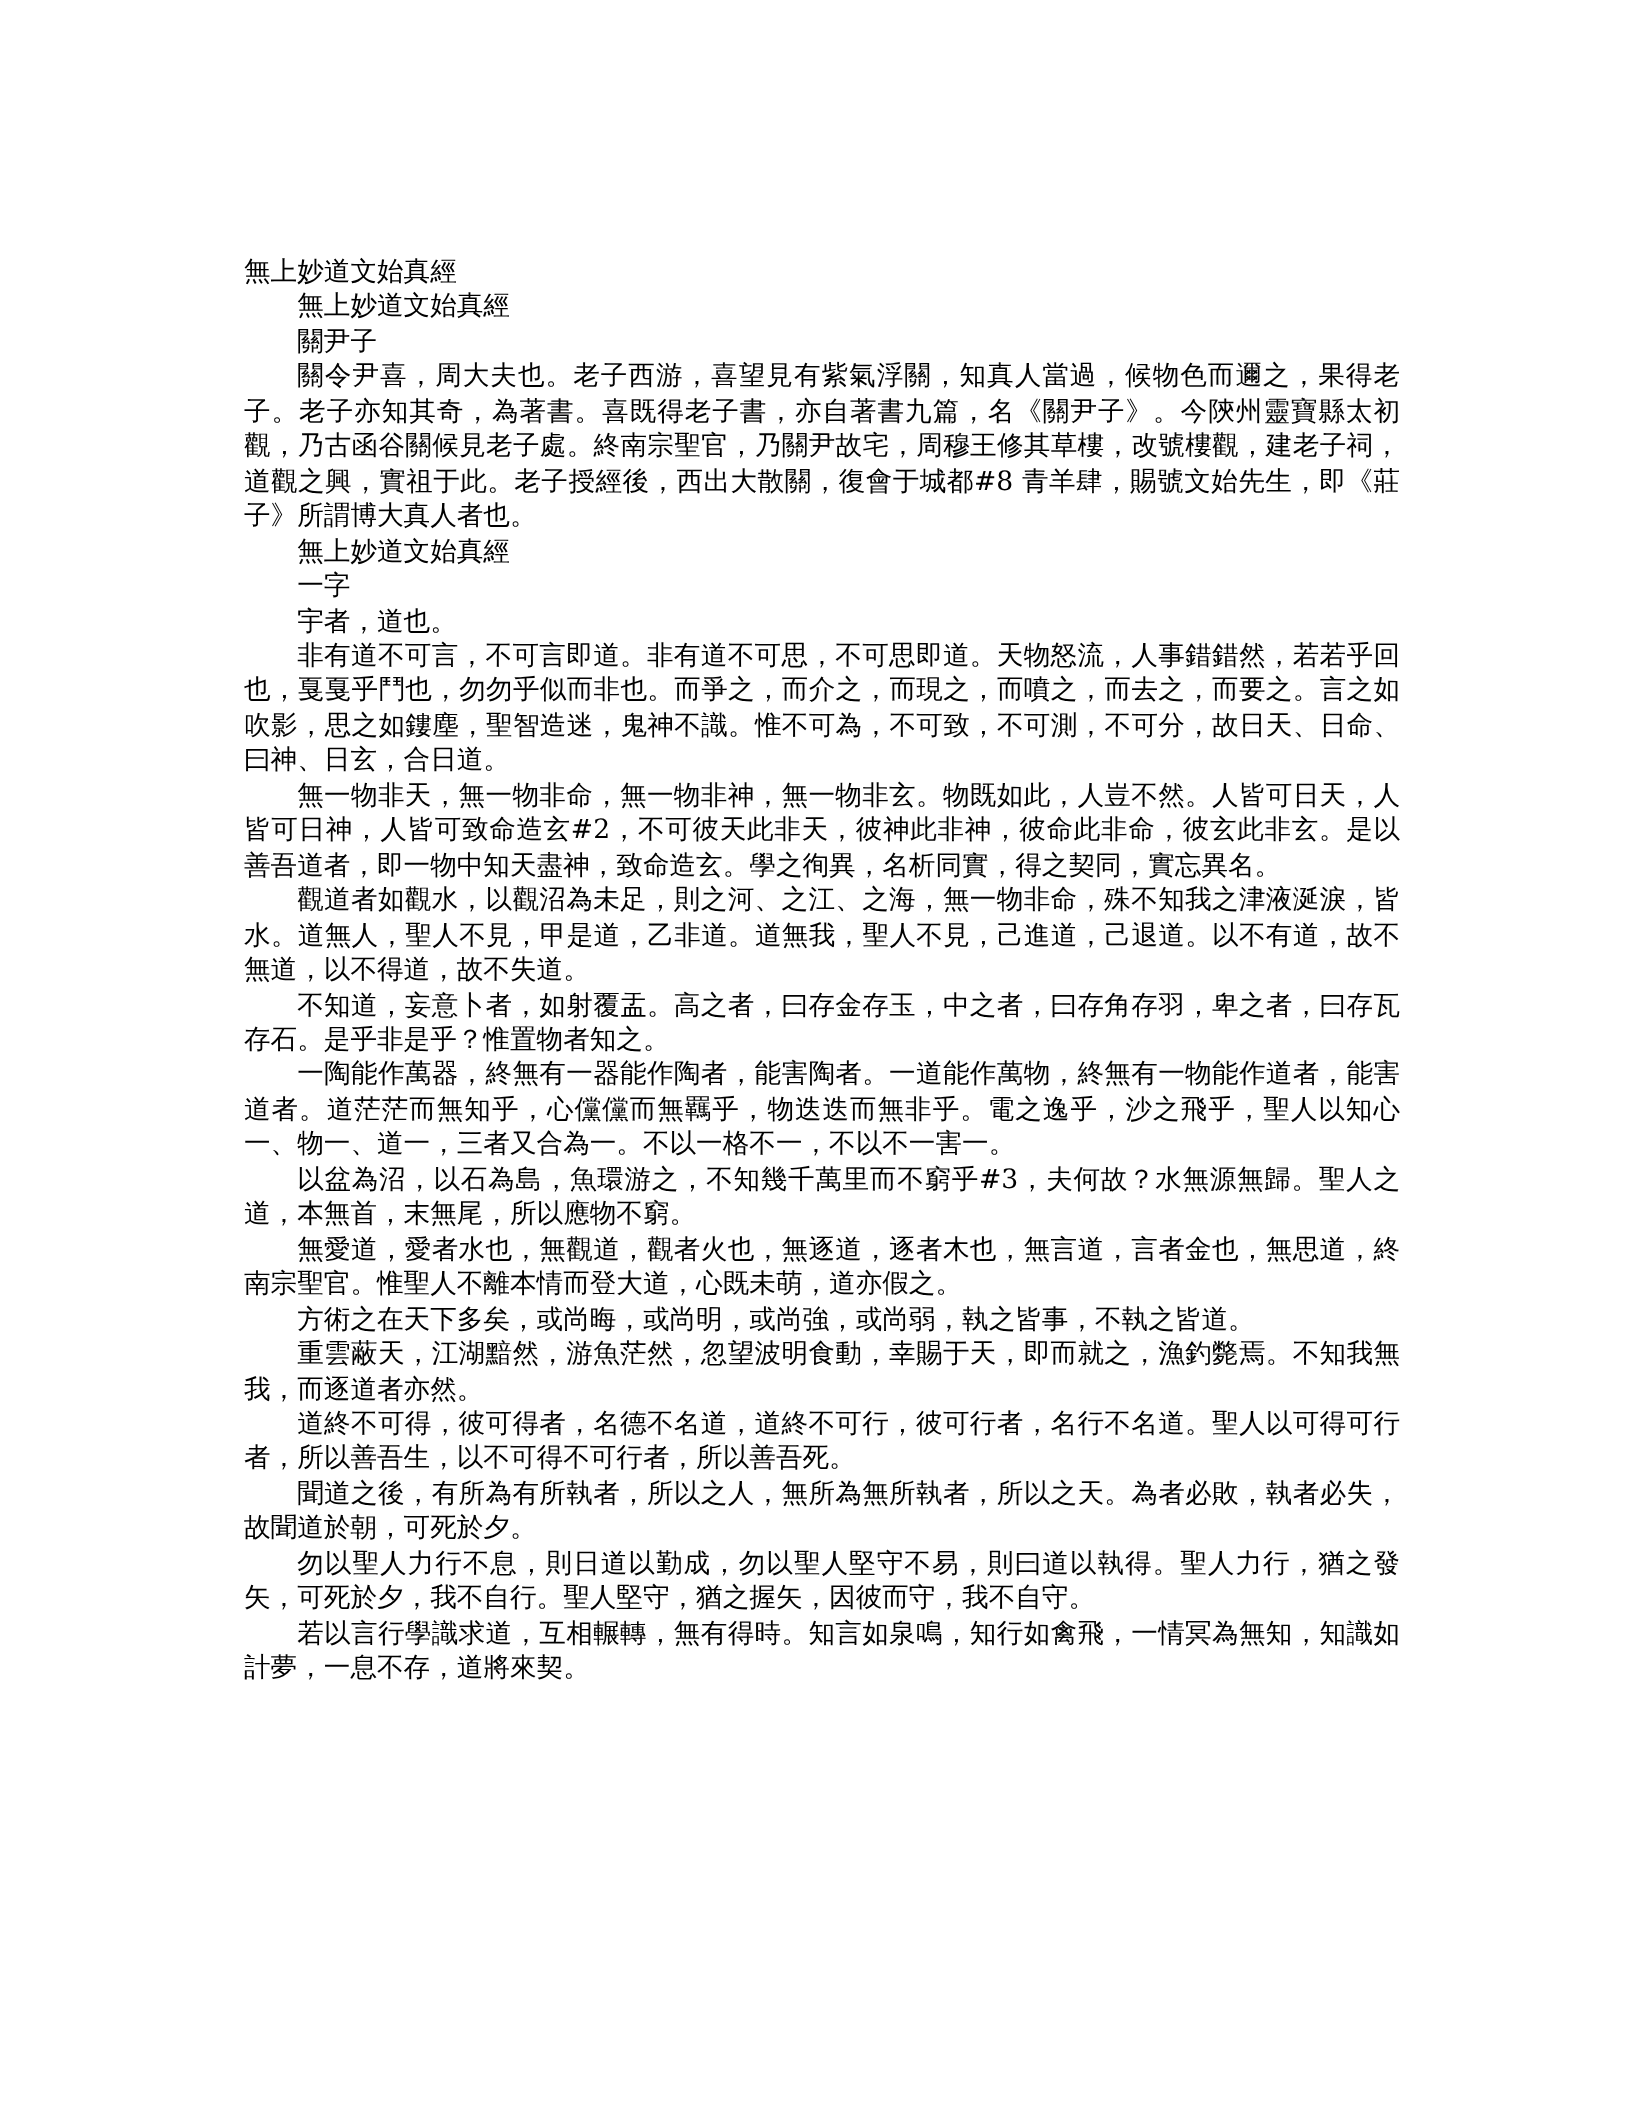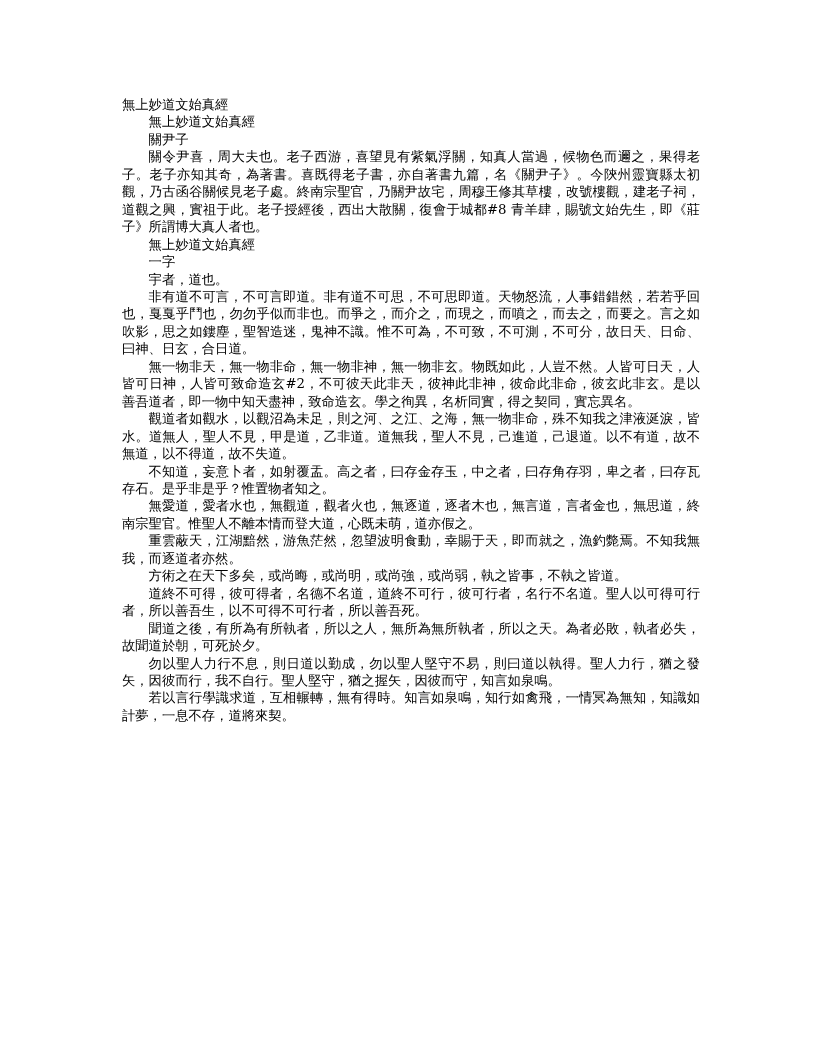--- a/index.html
+++ b/index.html
@@ -17,20 +17,21 @@
   #page {
     position: relative;
     width: 816px;
     height: 1056px;
     background: #ffffff;
     box-sizing: border-box;
     padding: 96px 116px 96px 122px;
   }
   #doc-body {
     width: 578px;
+    margin-top: 32px;
   }
   p.para {
     margin: 0;
     padding: 0;
     font-size: 13.3px;
     line-height: 17.45px;
     text-align: justify;
     text-justify: inter-ideograph;
     letter-spacing: 0;
     word-break: break-all;
@@ -68,32 +69,34 @@
     <p class="para indent">宇者，道也。</p>
 
     <p class="para indent">非有道不可言，不可言即道。非有道不可思，不可思即道。天物怒流，人事錯錯然，若若乎回也，戛戛乎鬥也，勿勿乎似而非也。而爭之，而介之，而現之，而噴之，而去之，而要之。言之如吹影，思之如鏤塵，聖智造迷，鬼神不識。惟不可為，不可致，不可測，不可分，故日天、日命、曰神、日玄，合日道。</p>
 
     <p class="para indent">無一物非天，無一物非命，無一物非神，無一物非玄。物既如此，人豈不然。人皆可日天，人皆可日神，人皆可致命造玄#2，不可彼天此非天，彼神此非神，彼命此非命，彼玄此非玄。是以善吾道者，即一物中知天盡神，致命造玄。學之徇異，名析同實，得之契同，實忘異名。</p>
 
     <p class="para indent">觀道者如觀水，以觀沼為未足，則之河、之江、之海，無一物非命，殊不知我之津液涎淚，皆水。道無人，聖人不見，甲是道，乙非道。道無我，聖人不見，己進道，己退道。以不有道，故不無道，以不得道，故不失道。</p>
 
     <p class="para indent">不知道，妄意卜者，如射覆盂。高之者，曰存金存玉，中之者，曰存角存羽，卑之者，曰存瓦存石。是乎非是乎？惟置物者知之。</p>
 
+    <p class="para indent">一陶能作萬器，終無有一器能作陶者，能害陶者。一道能作萬物，終無有一物能作道者，能害道者。道茫茫而無知乎，心儻儻而無羈乎，物迭迭而無非乎。電之逸乎，沙之飛乎，聖人以知心一、物一、道一，三者又合為一。不以一格不一，不以不一害一。</p>
 
+    <p class="para indent">以盆為沼，以石為島，魚環游之，不知幾千萬里而不窮乎#3，夫何故？水無源無歸。聖人之道，本無首，末無尾，所以應物不窮。</p>
 
     <p class="para indent">無愛道，愛者水也，無觀道，觀者火也，無逐道，逐者木也，無言道，言者金也，無思道，終南宗聖官。惟聖人不離本情而登大道，心既未萌，道亦假之。</p>
 
+    <p class="para indent">方術之在天下多矣，或尚晦，或尚明，或尚強，或尚弱，執之皆事，不執之皆道。</p>
+
     <p class="para indent">重雲蔽天，江湖黯然，游魚茫然，忽望波明食動，幸賜于天，即而就之，漁釣斃焉。不知我無我，而逐道者亦然。</p>
-
-    <p class="para indent">方術之在天下多矣，或尚晦，或尚明，或尚強，或尚弱，執之皆事，不執之皆道。</p>
 
     <p class="para indent">道終不可得，彼可得者，名德不名道，道終不可行，彼可行者，名行不名道。聖人以可得可行者，所以善吾生，以不可得不可行者，所以善吾死。</p>
 
     <p class="para indent">聞道之後，有所為有所執者，所以之人，無所為無所執者，所以之天。為者必敗，執者必失，故聞道於朝，可死於夕。</p>
 
 
-    <p class="para indent">勿以聖人力行不息，則日道以勤成，勿以聖人堅守不易，則曰道以執得。聖人力行，猶之發矢，因彼而行，我不自行。聖人堅守，猶之握矢，因彼而守，知言如泉鳴。</p>
+    <p class="para indent">勿以聖人力行不息，則日道以勤成，勿以聖人堅守不易，則曰道以執得。聖人力行，猶之發矢，可死於夕，我不自行。聖人堅守，猶之握矢，因彼而守，我不自守。</p>
 
     <p class="para indent">若以言行學識求道，互相輾轉，無有得時。知言如泉鳴，知行如禽飛，一情冥為無知，知識如計夢，一息不存，道將來契。</p>
 
     <div class="spacer"></div>
   </div>
 </div>
 
 </body></html>

